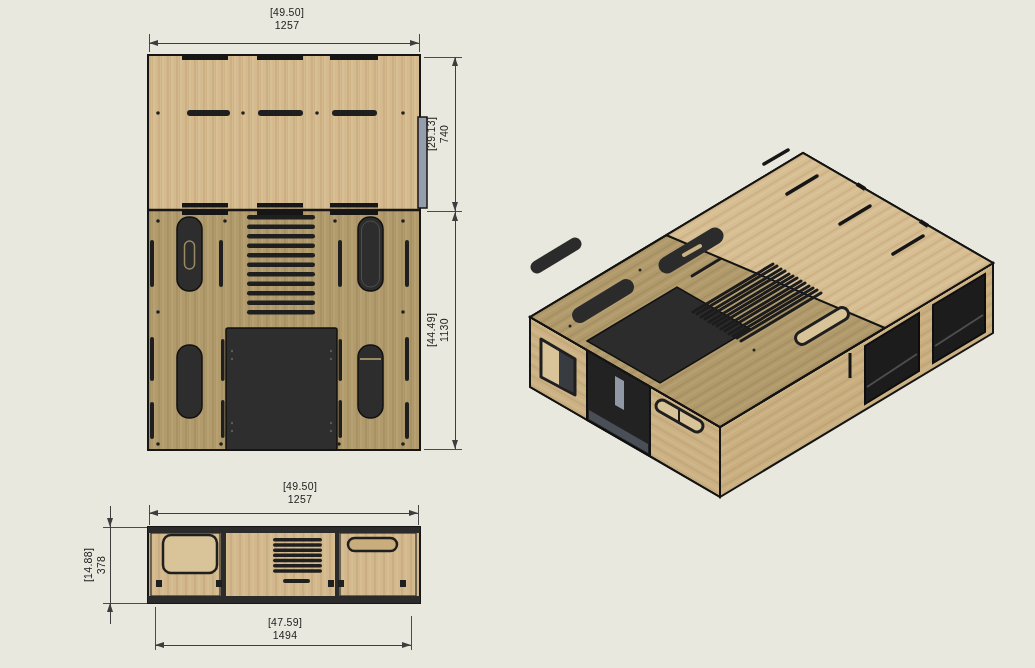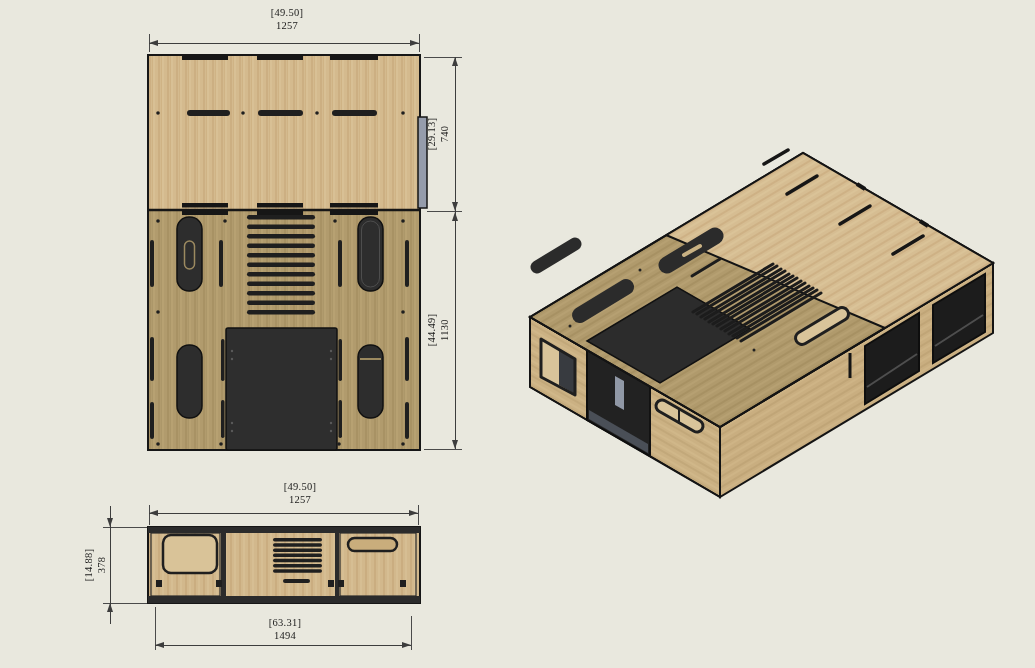--- a/index.html
+++ b/index.html
@@ -2,21 +2,21 @@
 <html><head>
 <meta charset="utf-8">
 <title>CAD Drawing</title>
 <style>
   html,body{margin:0;padding:0;}
   #canvas{
     position:relative;
     width:1035px;height:668px;
     background:#e9e8de;
     overflow:hidden;
-    font-family:Liberation Serif, serif;
+    font-family:Liberation Sans, sans-serif;
   }
   .view{position:absolute;}
   
   .dimline-h{position:absolute;height:1px;background:#3d3d3d;}
   .dimline-v{position:absolute;width:1px;background:#3d3d3d;}
   .extline-h{position:absolute;height:1px;background:#4a4a4a;}
   .extline-v{position:absolute;width:1px;background:#4a4a4a;}
   .arr{position:absolute;width:0;height:0;}
   .arr.l{border-top:3px solid transparent;border-bottom:3px solid transparent;border-right:9px solid #3d3d3d;}
   .arr.r{border-top:3px solid transparent;border-bottom:3px solid transparent;border-left:9px solid #3d3d3d;}
@@ -363,18 +363,18 @@
     </div>
   </div>
 
   <div>
     <div class="extline-v" style="left:155px;top:607px;height:43px;"></div>
     <div class="extline-v" style="left:411px;top:616px;height:34px;"></div>
     <div class="dimline-h" style="left:155px;top:645px;width:256px;"></div>
     <div class="arr l" style="left:155px;top:642px;"></div>
     <div class="arr r" style="left:402px;top:642px;"></div>
     <div class="dimtext" style="left:285px;top:616px;">
-      <span>[63.31]</span>
+      <span>[47.59]</span>
       <span>1494</span>
     </div>
   </div>
 
 </div>
 
 </body></html>

